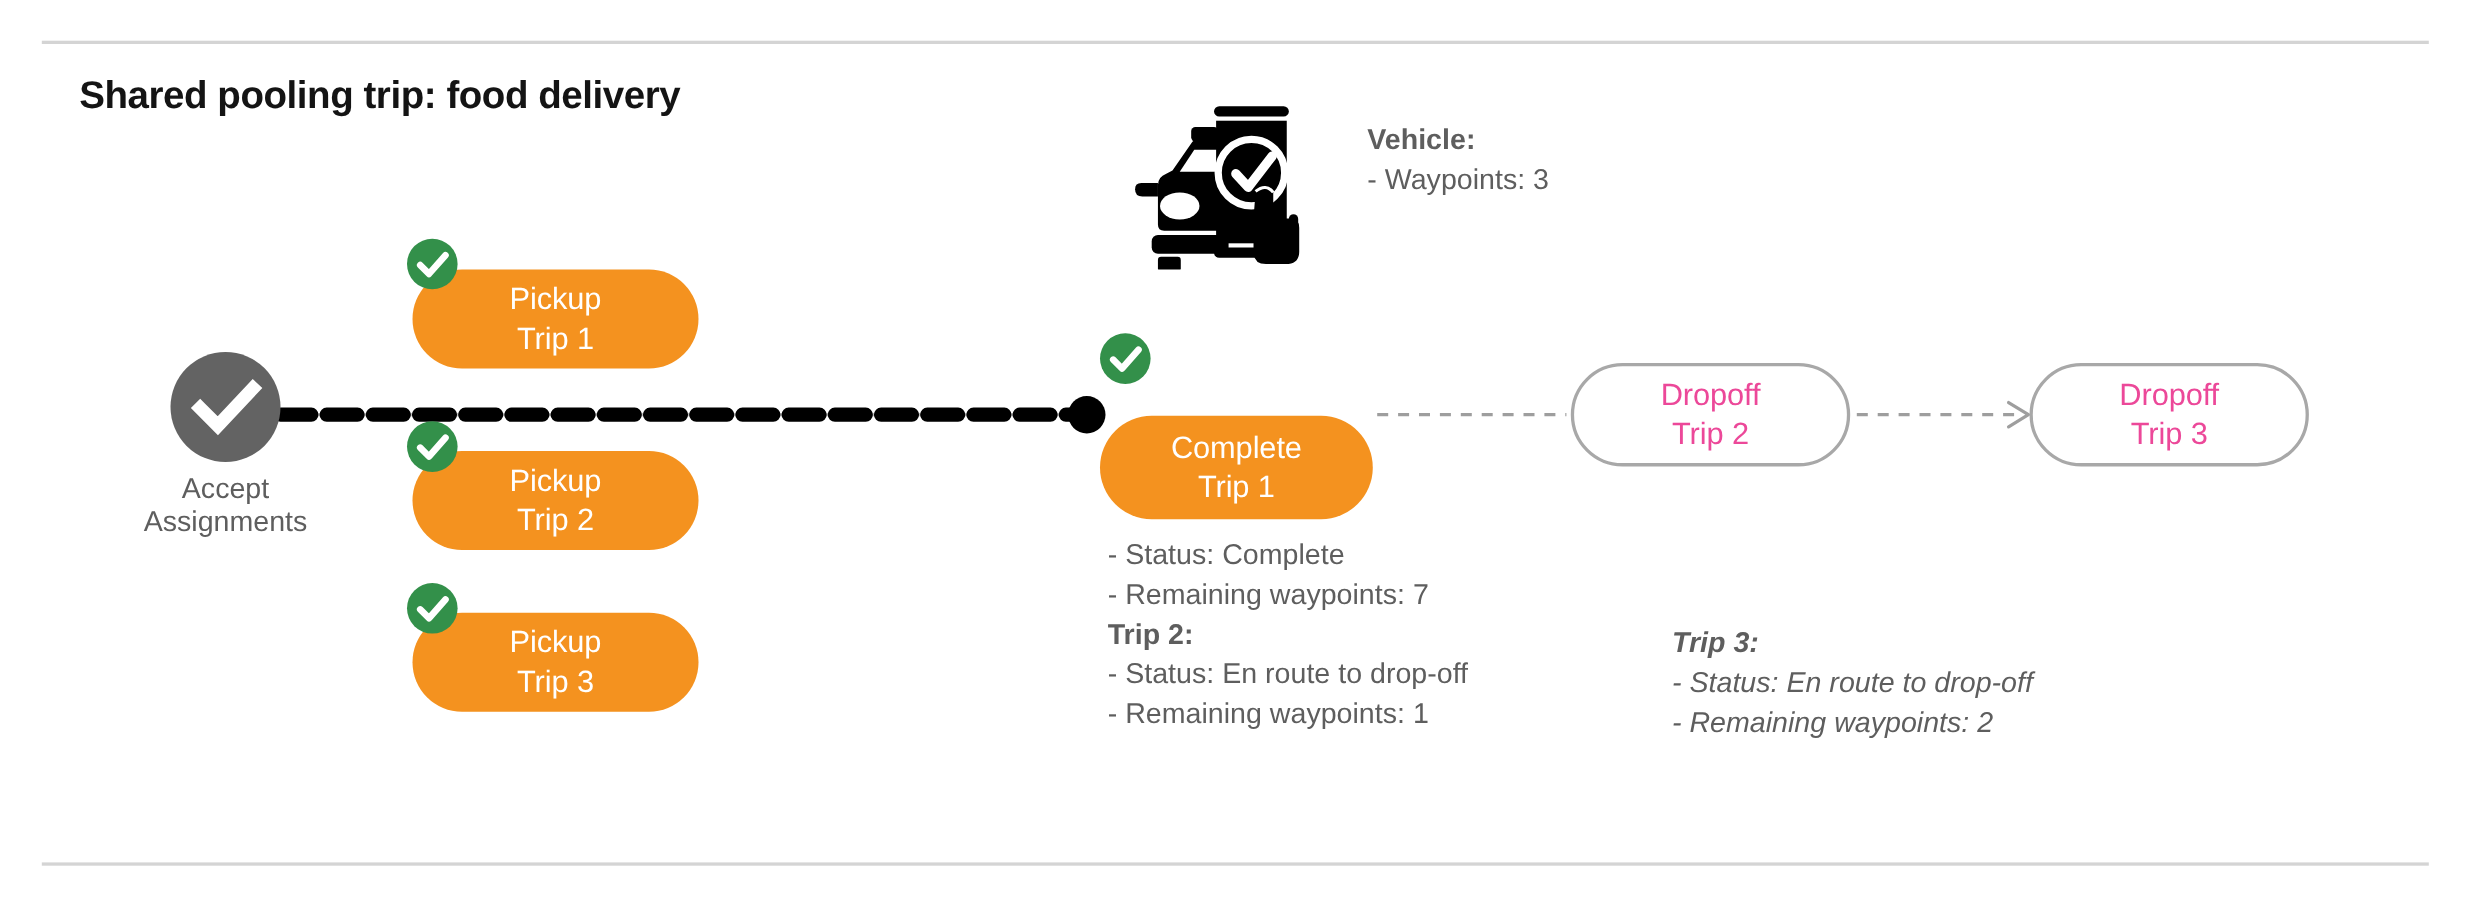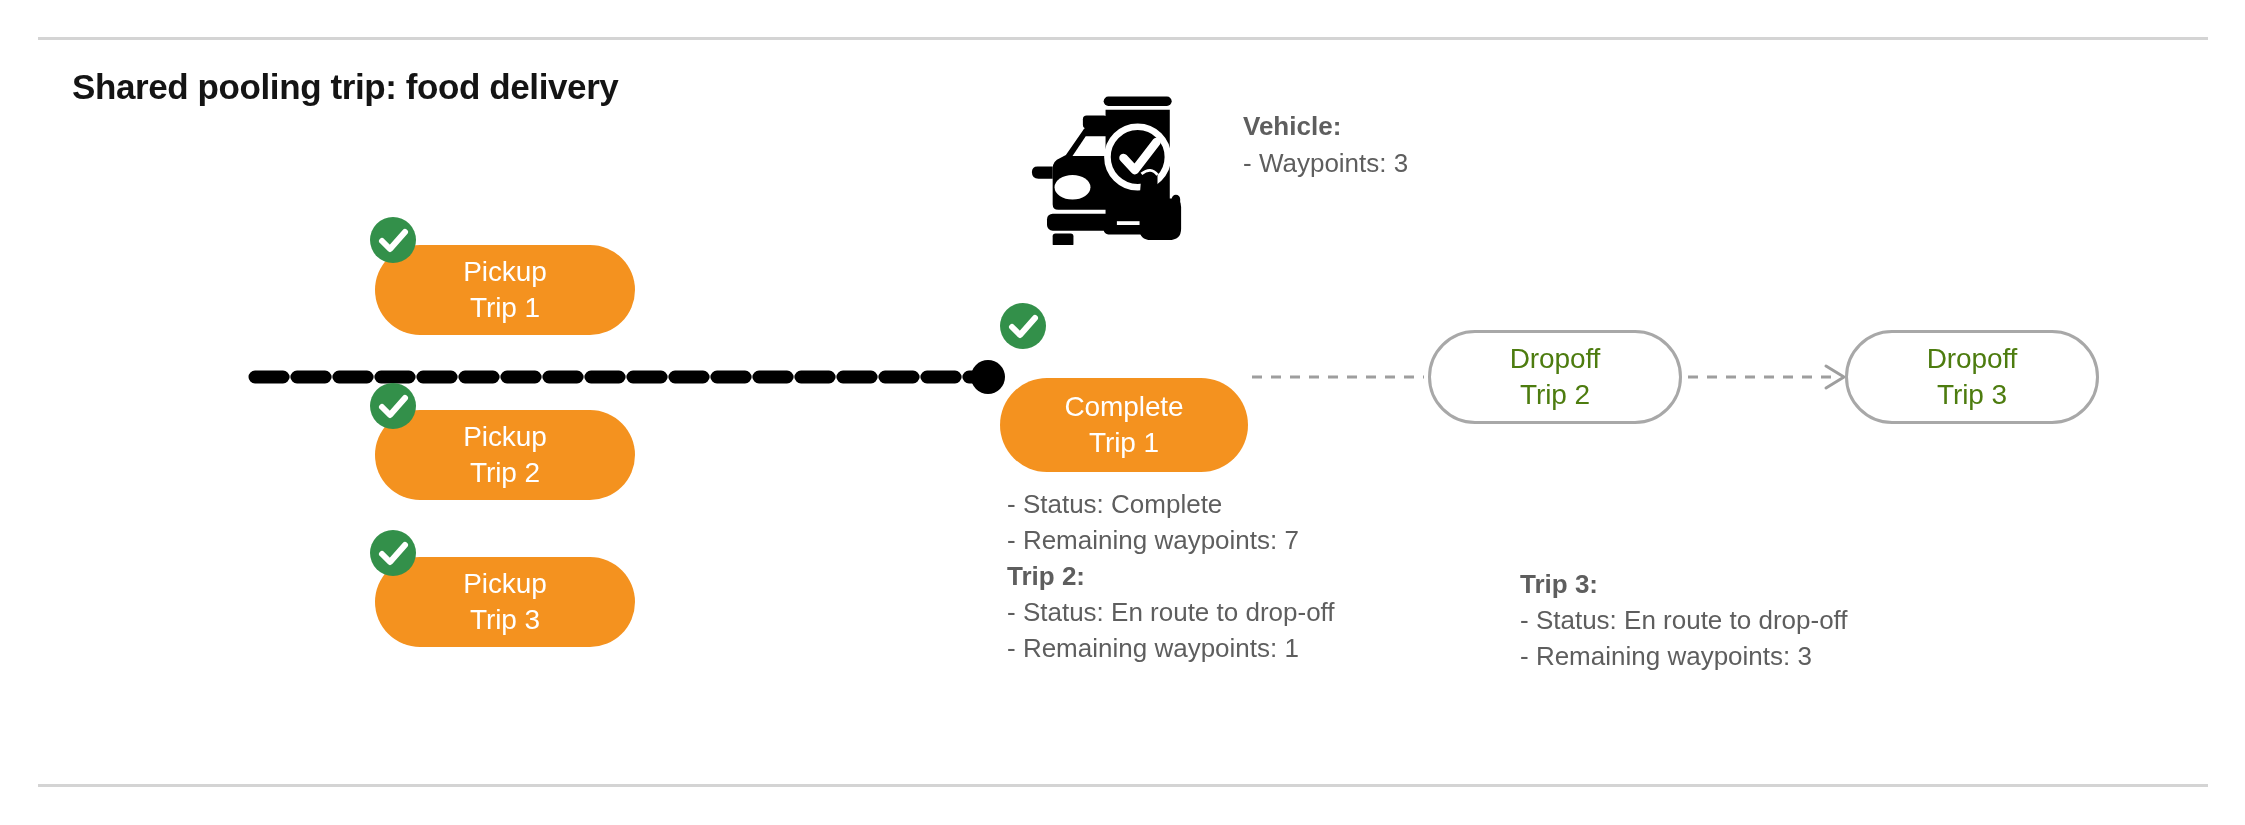--- a/index.html
+++ b/index.html
@@ -92,21 +92,21 @@
     font-size: 28px;
     font-weight: 500;
     line-height: 1.27;
     letter-spacing: -0.1px;
   }
   .pill .pill-line { display: block; }
 
   .pill.ghost {
     background: #ffffff;
     border: 3px solid #a8a8a8;
-    color: #4d7c0f;
+    color: #ec4899;
     font-weight: 400;
     align-items: center;
   }
 
   
   .badge {
     position: absolute;
     width: 46px;
     height: 46px;
     border-radius: 50%;
@@ -138,21 +138,21 @@
     position: absolute;
     font-size: 26px;
     line-height: 1.38;
     color: #5e5e5e;
     white-space: nowrap;
   }
   .info-block .hd { font-weight: 700; }
   .info-block .ln { display: block; }
 
   #trip-info-left  { left: 1007px; top: 487px; }
-  #trip-info-right { left: 1520px; top: 567px; }
+  #trip-info-right { left: 1520px; top: 567px; font-style: italic; }
 </style>
 </head>
 <body>
 
 <div id="page">
 
   <div class="divider top"></div>
   <div class="divider bottom"></div>
 
   <div id="title">Shared pooling trip: food delivery</div>
@@ -164,20 +164,31 @@
     <line x1="255" y1="377" x2="992" y2="377" stroke="#000000" stroke-width="13" stroke-linecap="round" stroke-dasharray="28 14"></line>
 
     <circle cx="988" cy="377" r="17" fill="#000000"></circle>
 
     <line x1="1252" y1="377" x2="1424" y2="377" stroke="#9e9e9e" stroke-width="3" stroke-dasharray="10 9"></line>
 
     <line x1="1688" y1="377" x2="1838" y2="377" stroke="#9e9e9e" stroke-width="3" stroke-dasharray="10 9"></line>
     <polyline points="1826,366 1844,377 1826,388" fill="none" stroke="#9e9e9e" stroke-width="3" stroke-linecap="round" stroke-linejoin="round"></polyline>
   </svg>
 
+  <div id="accept-node">
+    <div id="accept-circle">
+      <svg viewBox="0 0 100 100" width="100" height="100">
+        <path d="M27 51 L43 67 L75 33" fill="none" stroke="#ffffff" stroke-width="12" stroke-linecap="square" stroke-linejoin="miter"></path>
+      </svg>
+    </div>
+    <div id="accept-label">
+      <span>Accept</span><br>
+      <span>Assignments</span>
+    </div>
+  </div>
 
   <div class="pill" style="left:375px; top:245px; width:260px; height:90px;">
     <span class="pill-line">Pickup</span>
     <span class="pill-line">Trip 1</span>
   </div>
   <div class="badge" style="left:370px; top:217px;">
     <svg viewBox="0 0 46 46" width="46" height="46">
       <path d="M12 24 L20 32 L35 15" fill="none" stroke="#ffffff" stroke-width="6" stroke-linecap="round" stroke-linejoin="round"></path>
     </svg>
   </div>
@@ -268,16 +279,16 @@
     <span class="ln">- Status:  Complete</span>
     <span class="ln">- Remaining waypoints: 7</span>
     <span class="ln"><span class="hd">Trip 2</span><span class="hd">:</span></span>
     <span class="ln">- Status:  En route to drop-off</span>
     <span class="ln">- Remaining waypoints: 1</span>
   </div>
 
   <div class="info-block" id="trip-info-right">
     <span class="ln"><span class="hd">Trip 3</span><span class="hd">:</span></span>
     <span class="ln">- Status:  En route to drop-off</span>
-    <span class="ln">- Remaining waypoints: 3</span>
+    <span class="ln">- Remaining waypoints: 2</span>
   </div>
 
 </div>
 
 </body></html>

